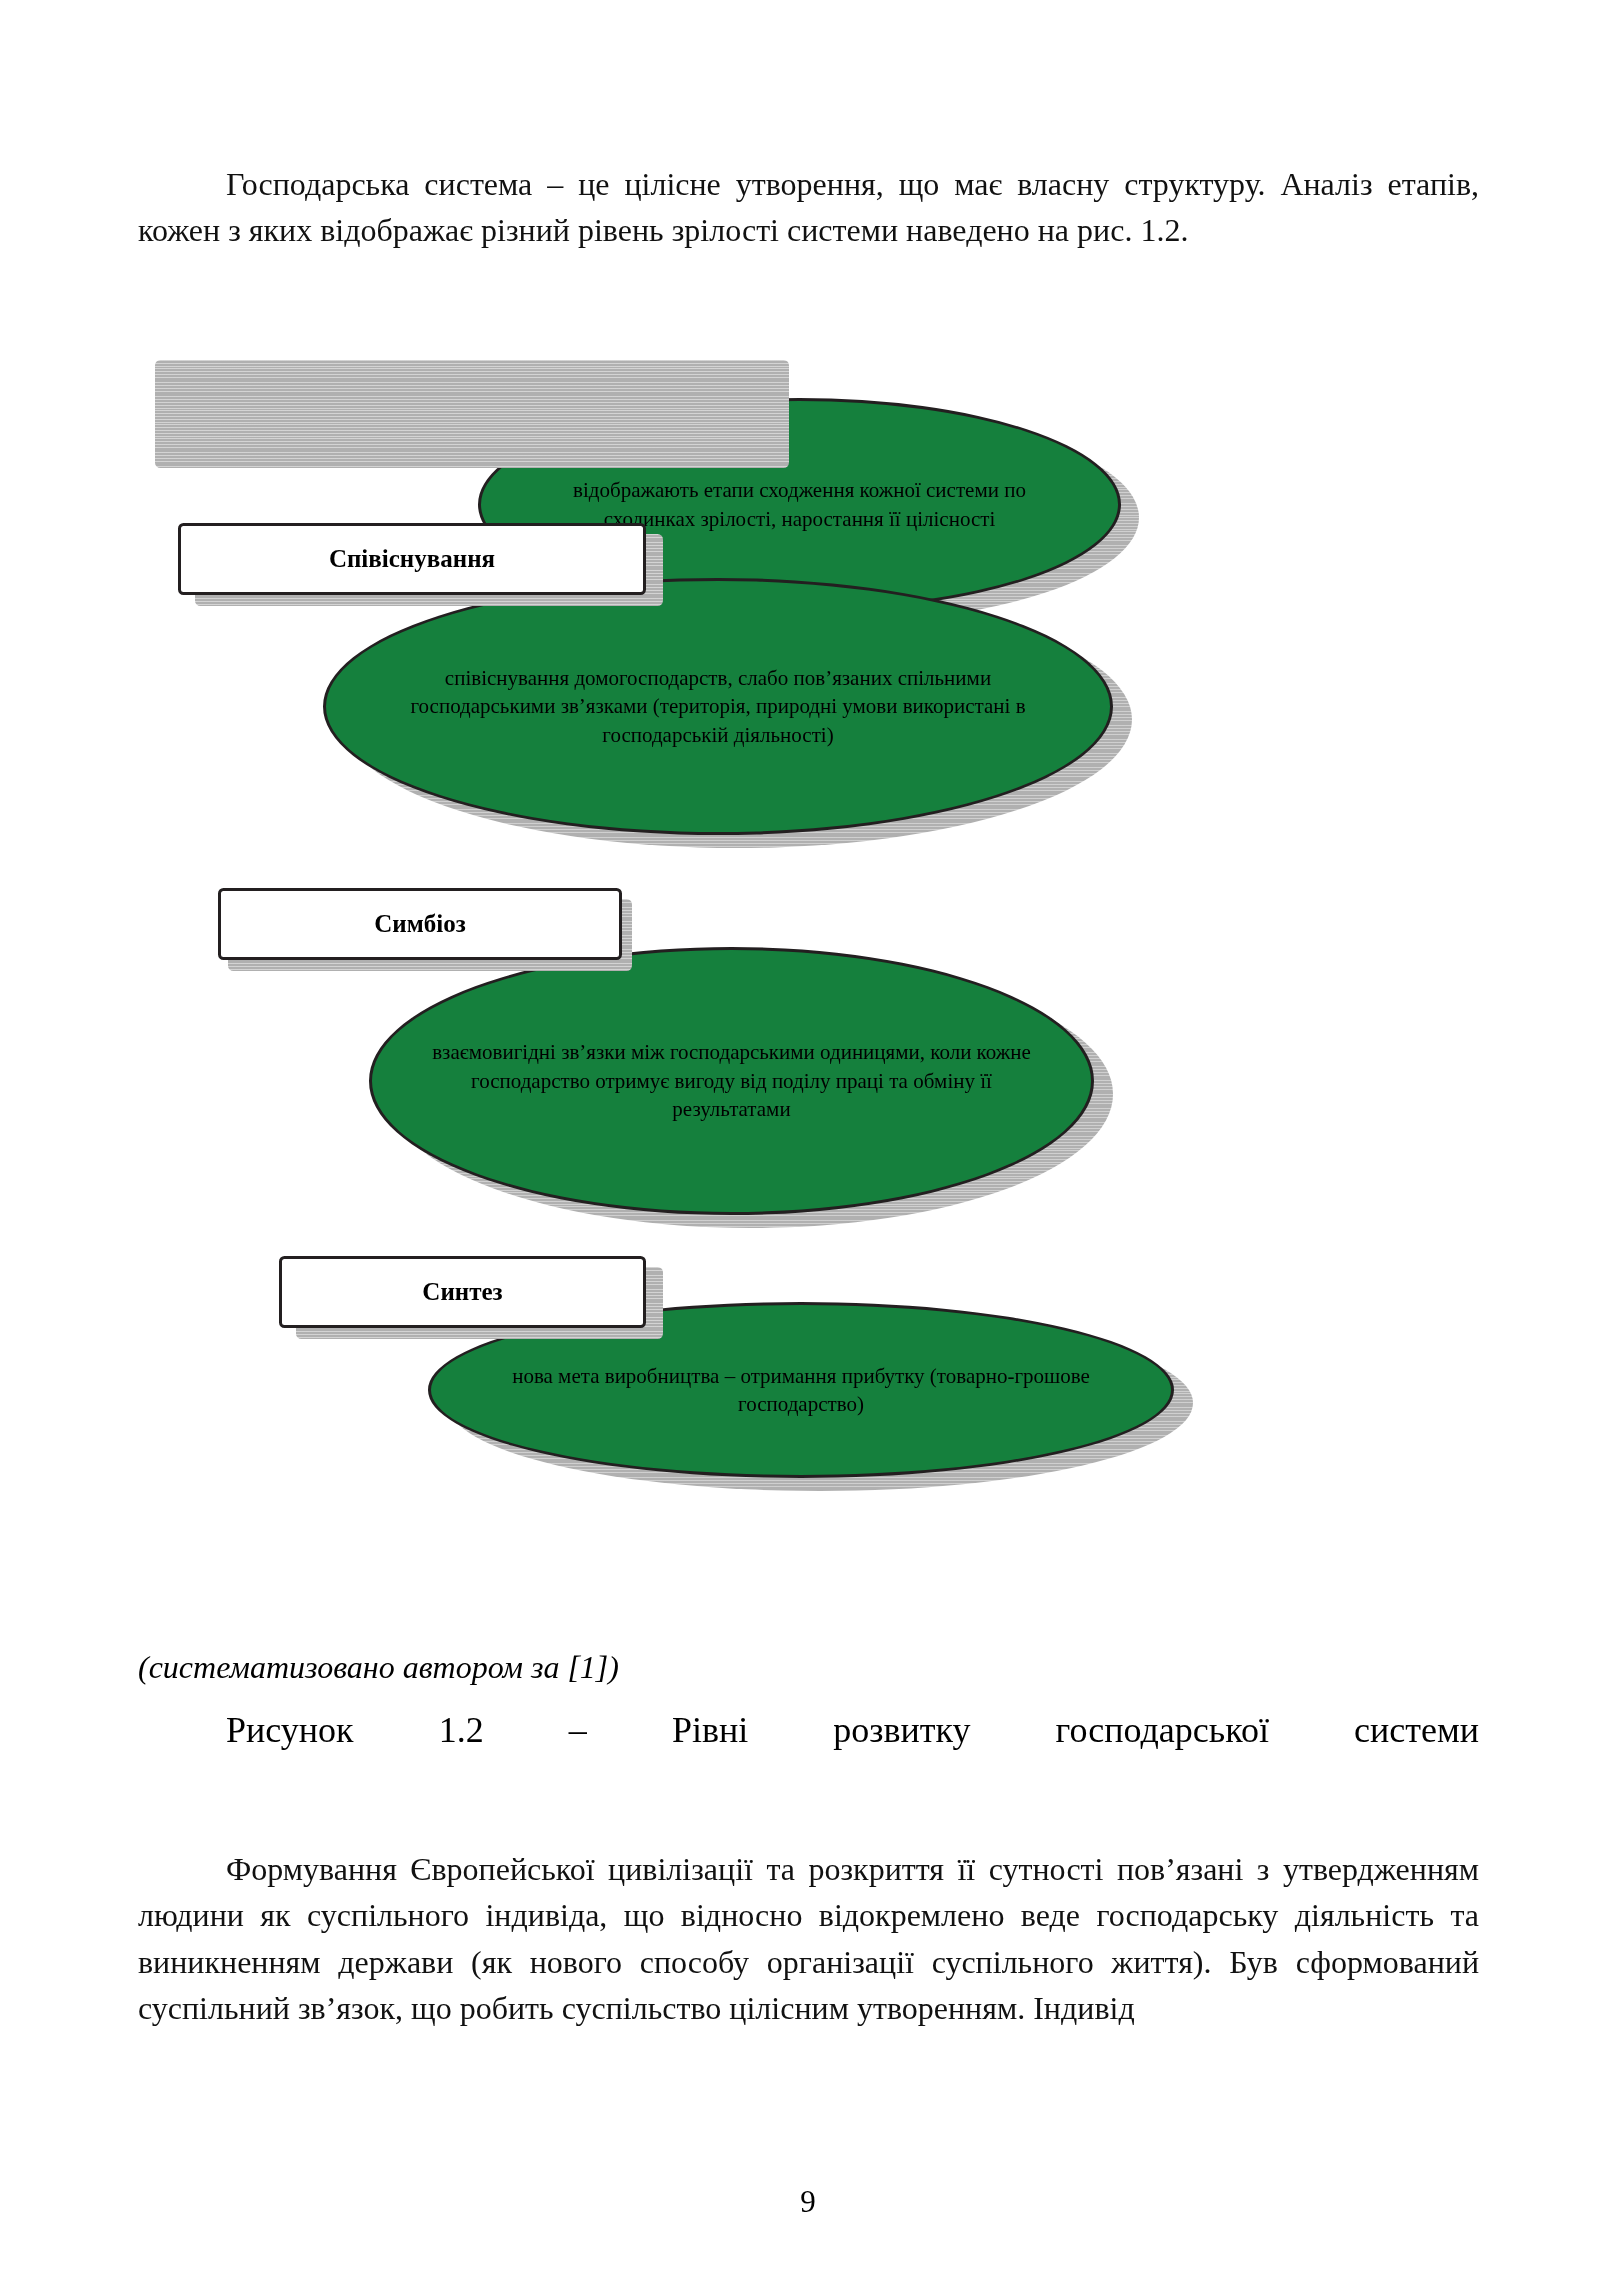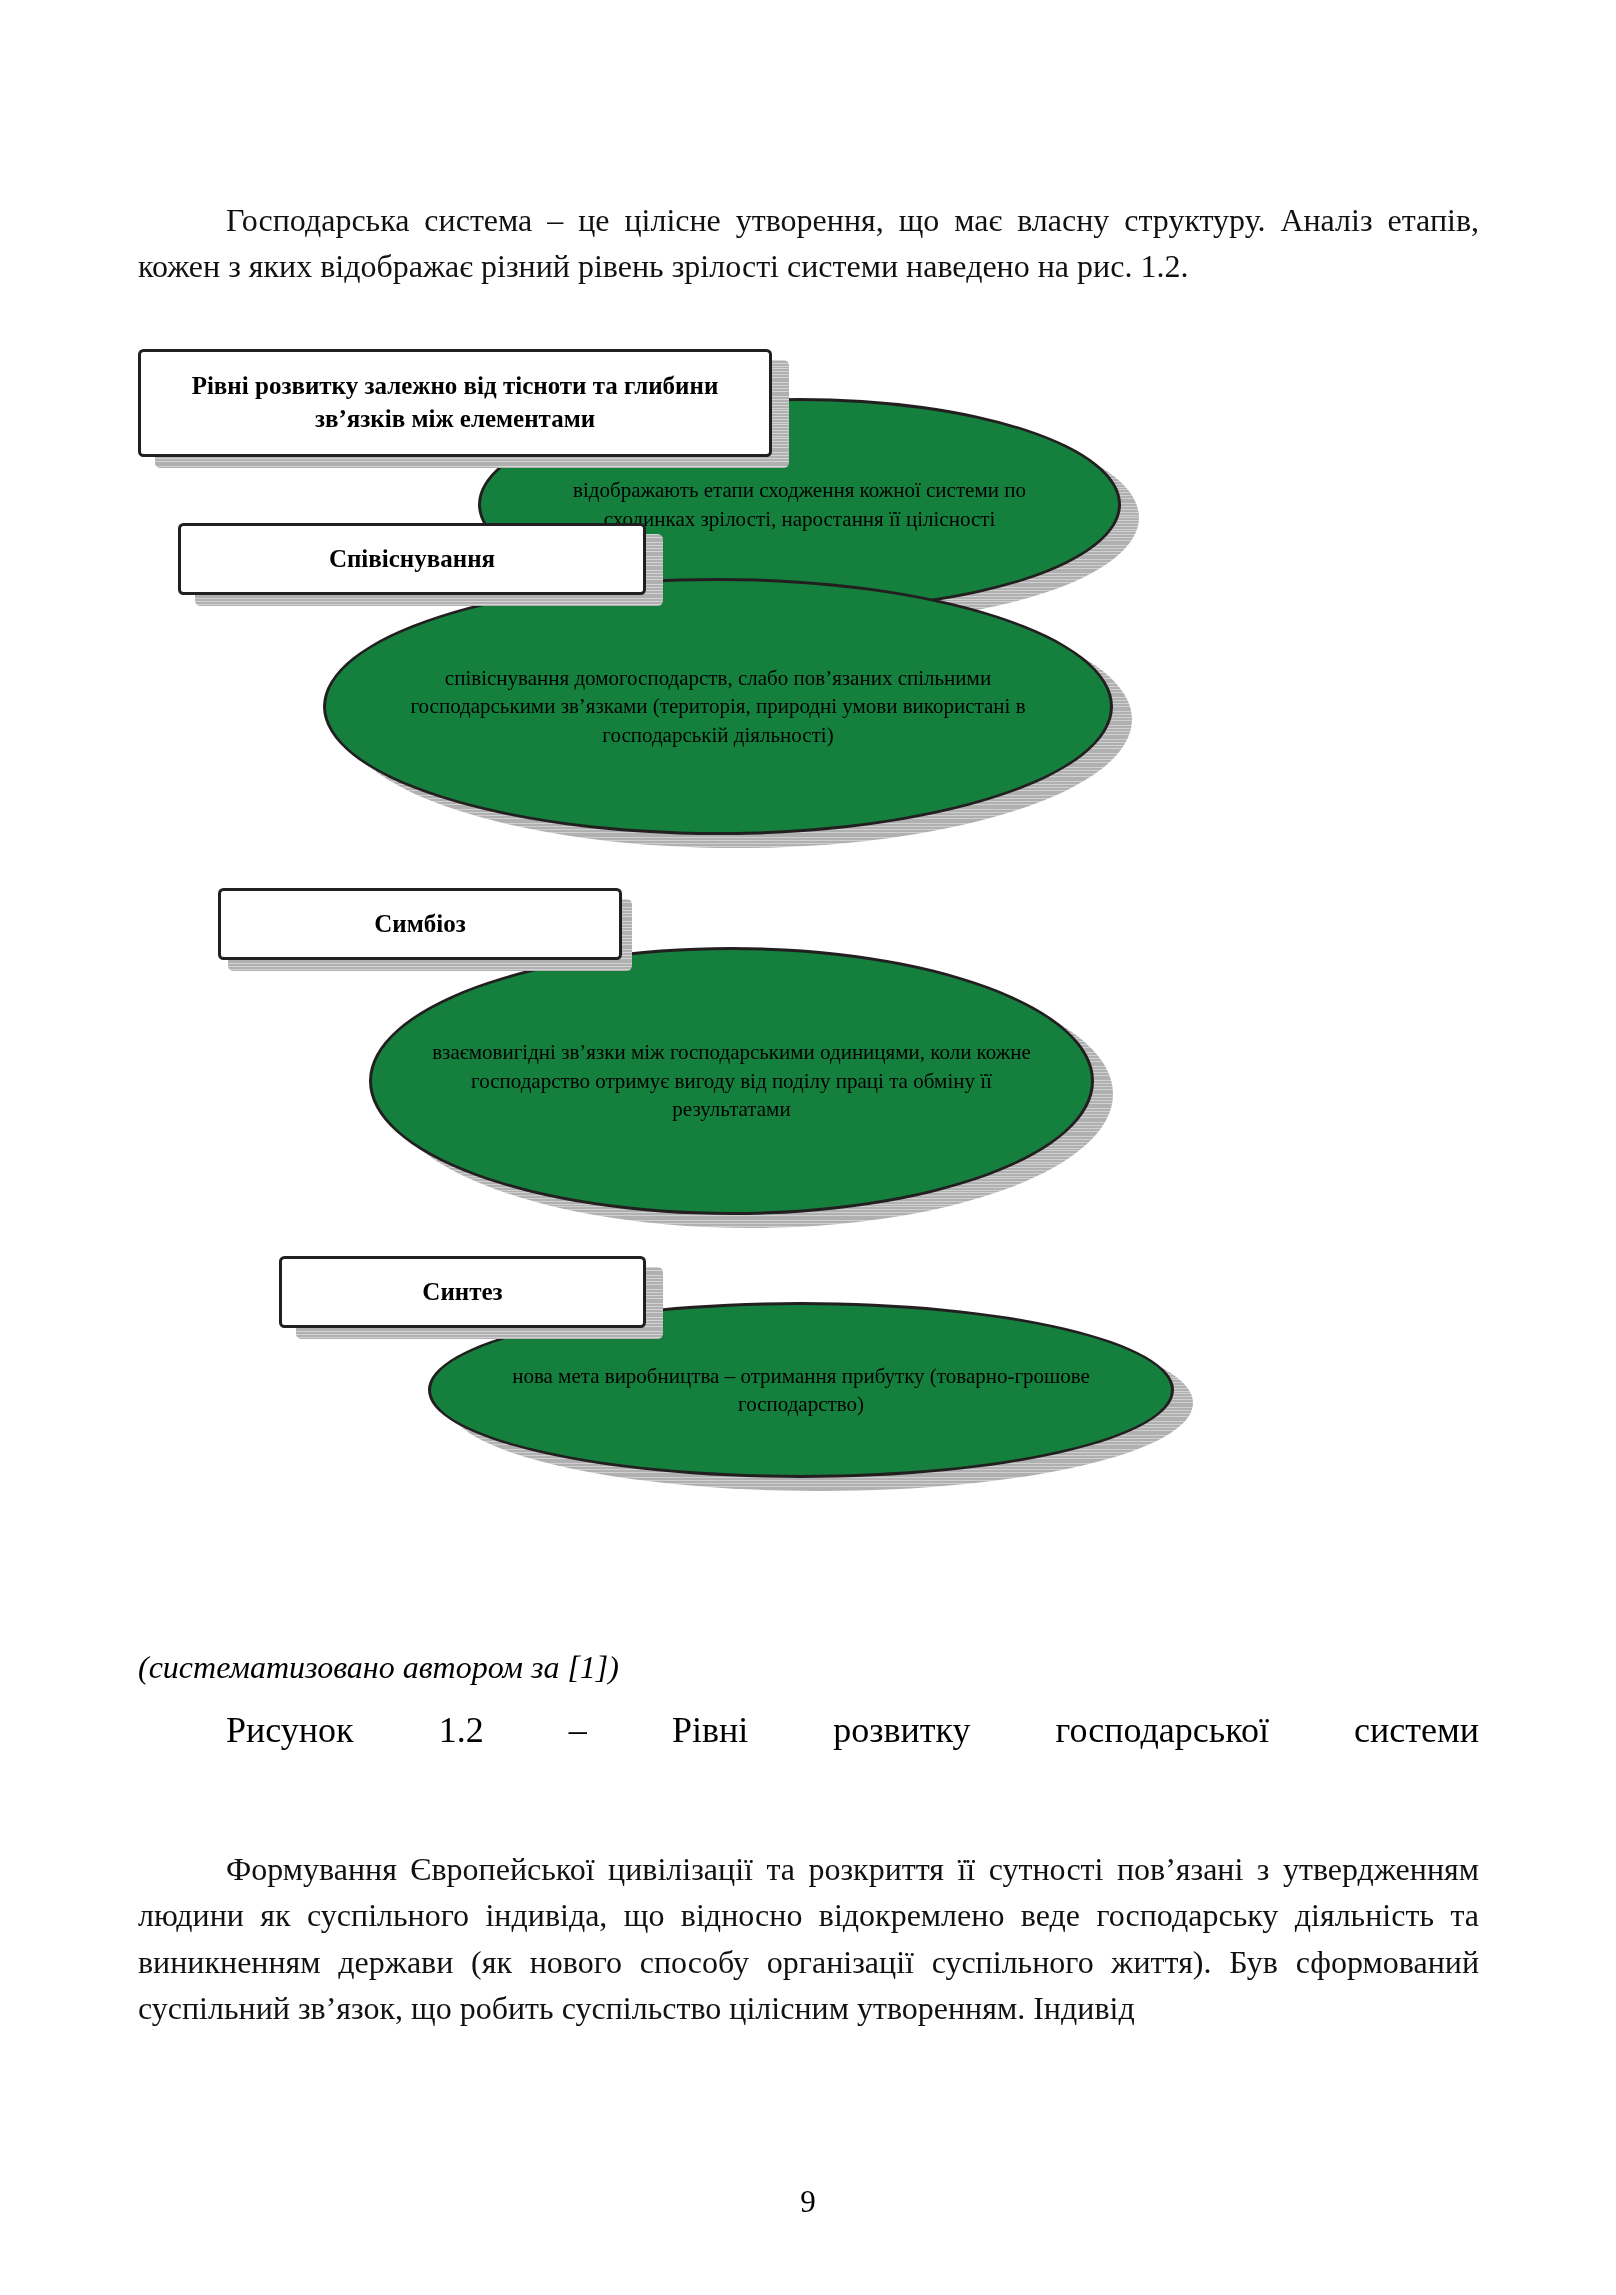--- a/index.html
+++ b/index.html
@@ -135,31 +135,28 @@
     content: "";
     display: inline-block;
     width: 100%;
   }
 </style>
 </head>
 <body>
 
 <div class="page">
 
-  <div class="para" style="left:138px; top:161px; width:1341px;margin-top:36px;">Господарська система – це цілісне утворення, що має власну структуру. Аналіз етапів, кожен з яких відображає різний рівень зрілості системи наведено на рис. 1.2.</div>
+  <div class="para" style="left:138px; top:161px; width:1341px;">Господарська система – це цілісне утворення, що має власну структуру. Аналіз етапів, кожен з яких відображає різний рівень зрілості системи наведено на рис. 1.2.</div>
 
   <div class="figure">
 
     <div class="rect-shadow" style="left:16.5px; top:5.5px; width:634px; height:108px;"></div>
     <div class="ellipse-shadow" style="left:358px; top:57px; width:643px; height:213px;"></div>
     <div class="ellipse" style="left:340px; top:44px; width:643px; height:213px;">
       <span>відображають етапи сходження кожної системи по сходинках зрілості, наростання її цілісності</span>
-    </div>
-    <div class="rect" style="left:0px; top:-5.5px; width:634px; height:108px;">
-      <span>Рівні розвитку залежно від тісноти та глибини зв’язків між елементами</span>
     </div>
 
     <div class="rect-shadow" style="left:57px; top:180px; width:468px; height:72px;"></div>
     <div class="ellipse-shadow" style="left:204px; top:237px; width:790px; height:257px;"></div>
     <div class="ellipse" style="left:185px; top:224px; width:790px; height:257px;">
       <span>співіснування домогосподарств, слабо пов’язаних спільними господарськими зв’язками (територія, природні умови використані в господарській діяльності)</span>
     </div>
     <div class="rect" style="left:40px; top:169px; width:468px; height:72px;">
       <span>Співіснування</span>
     </div>

